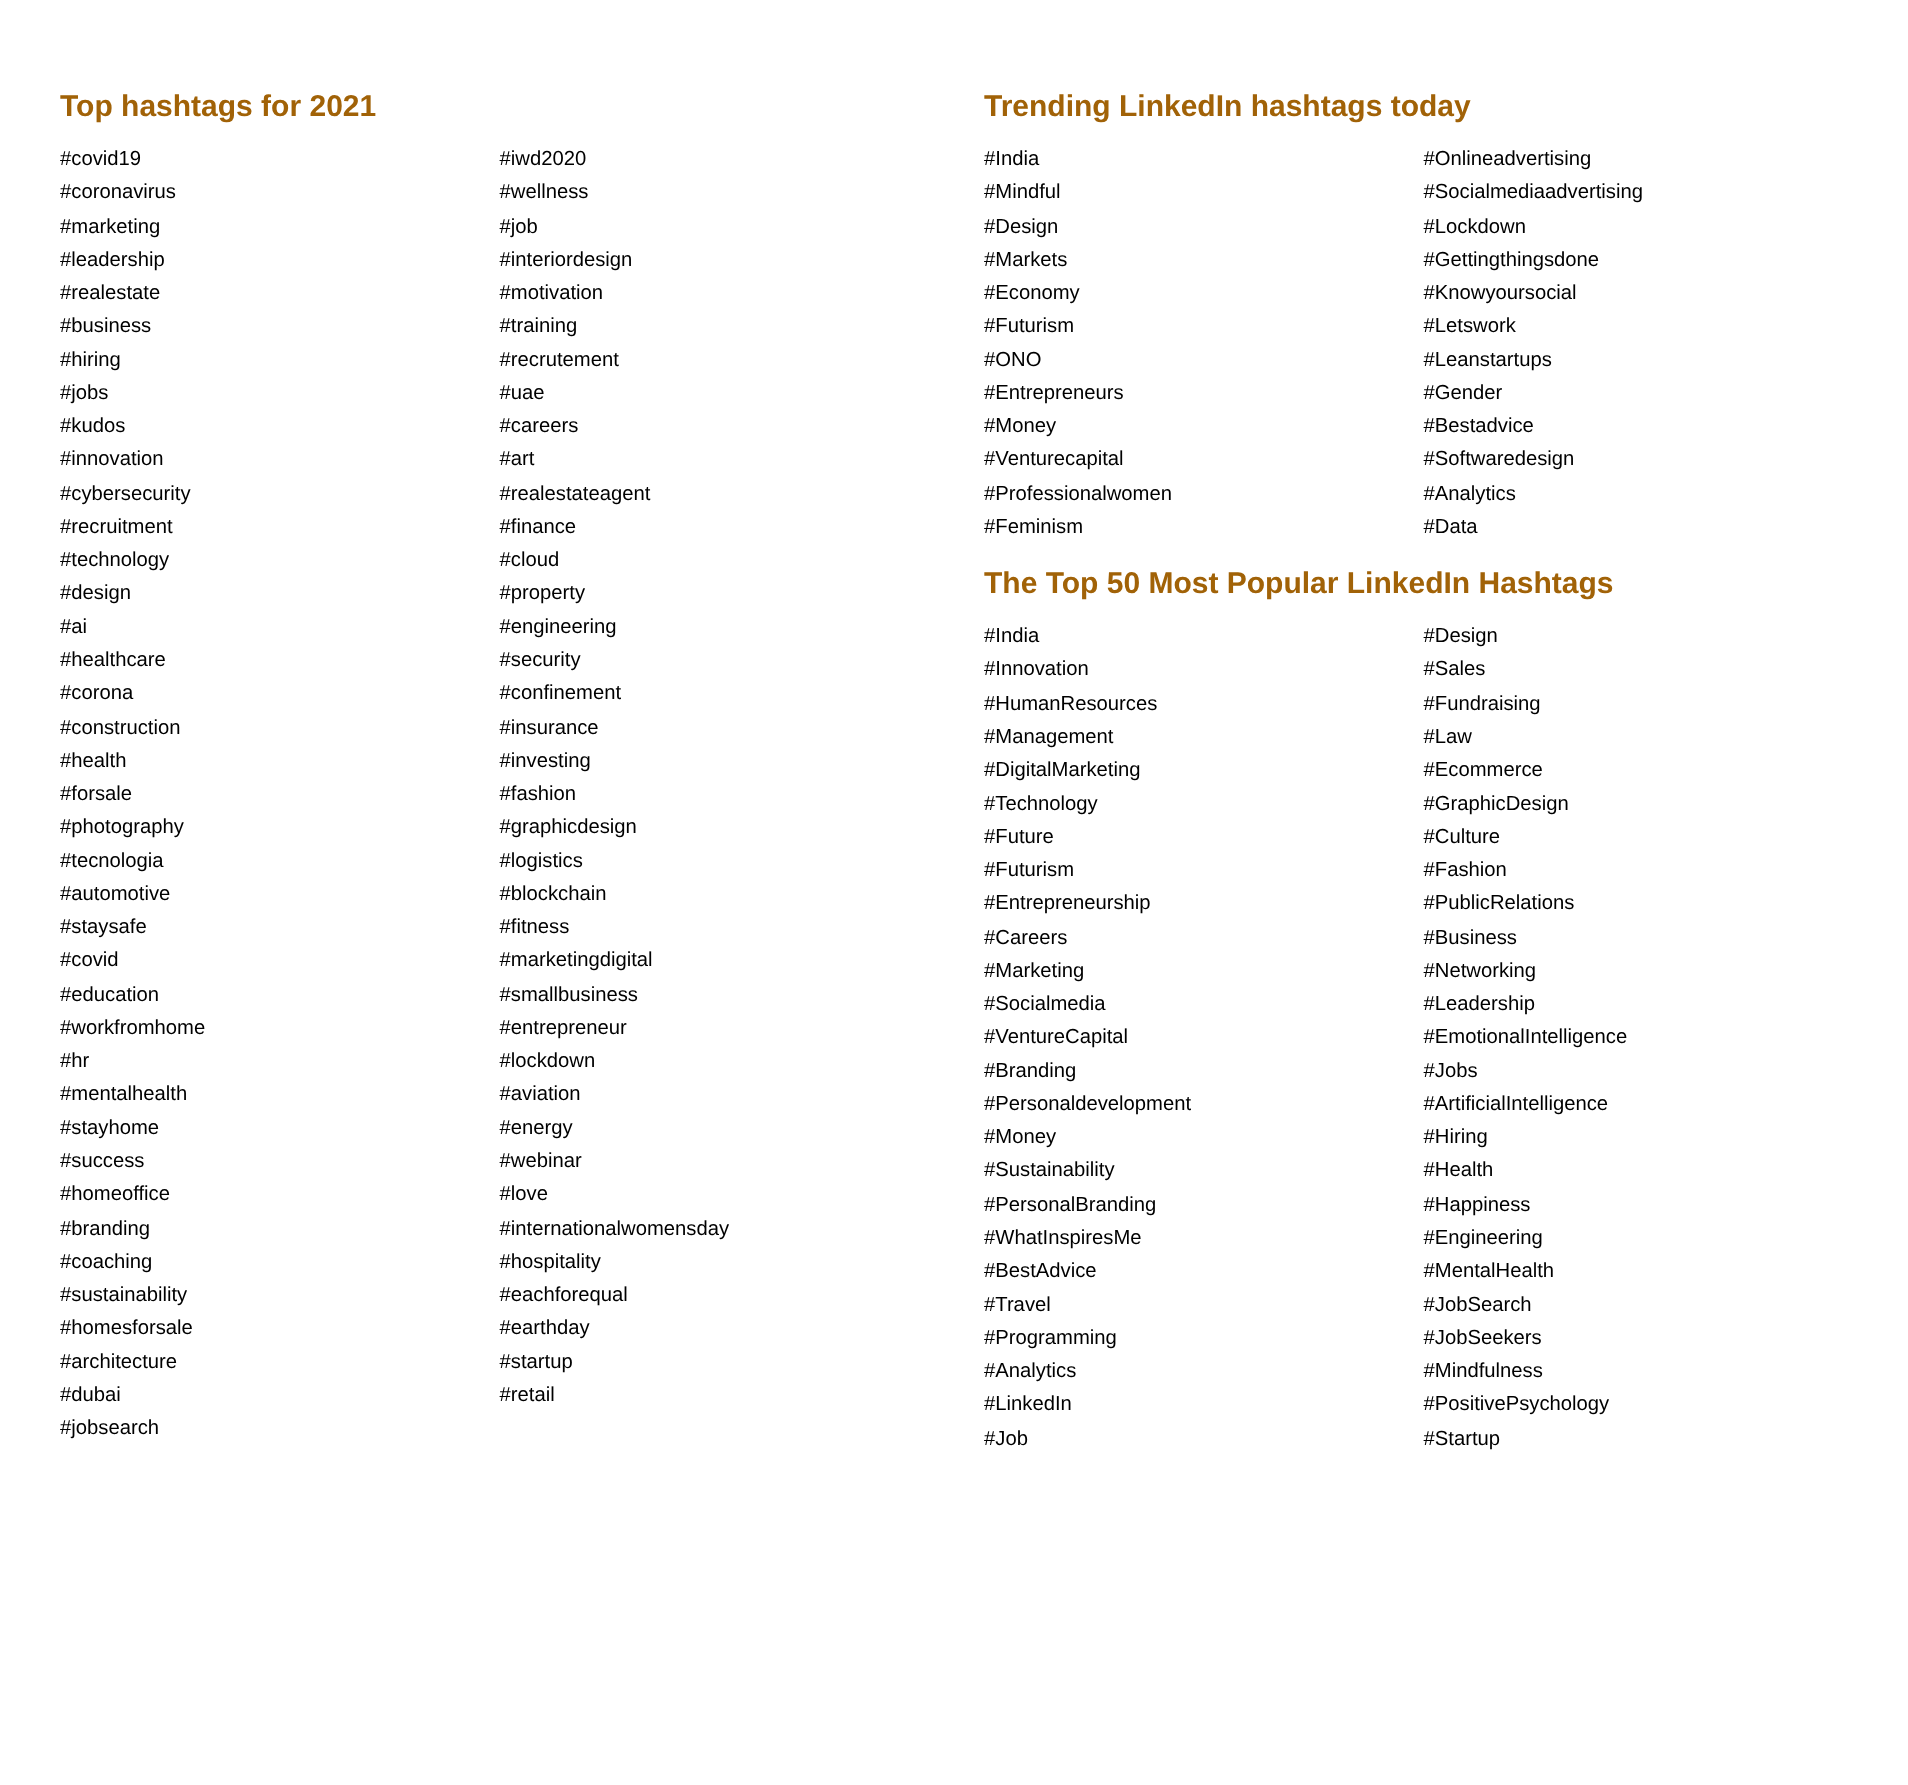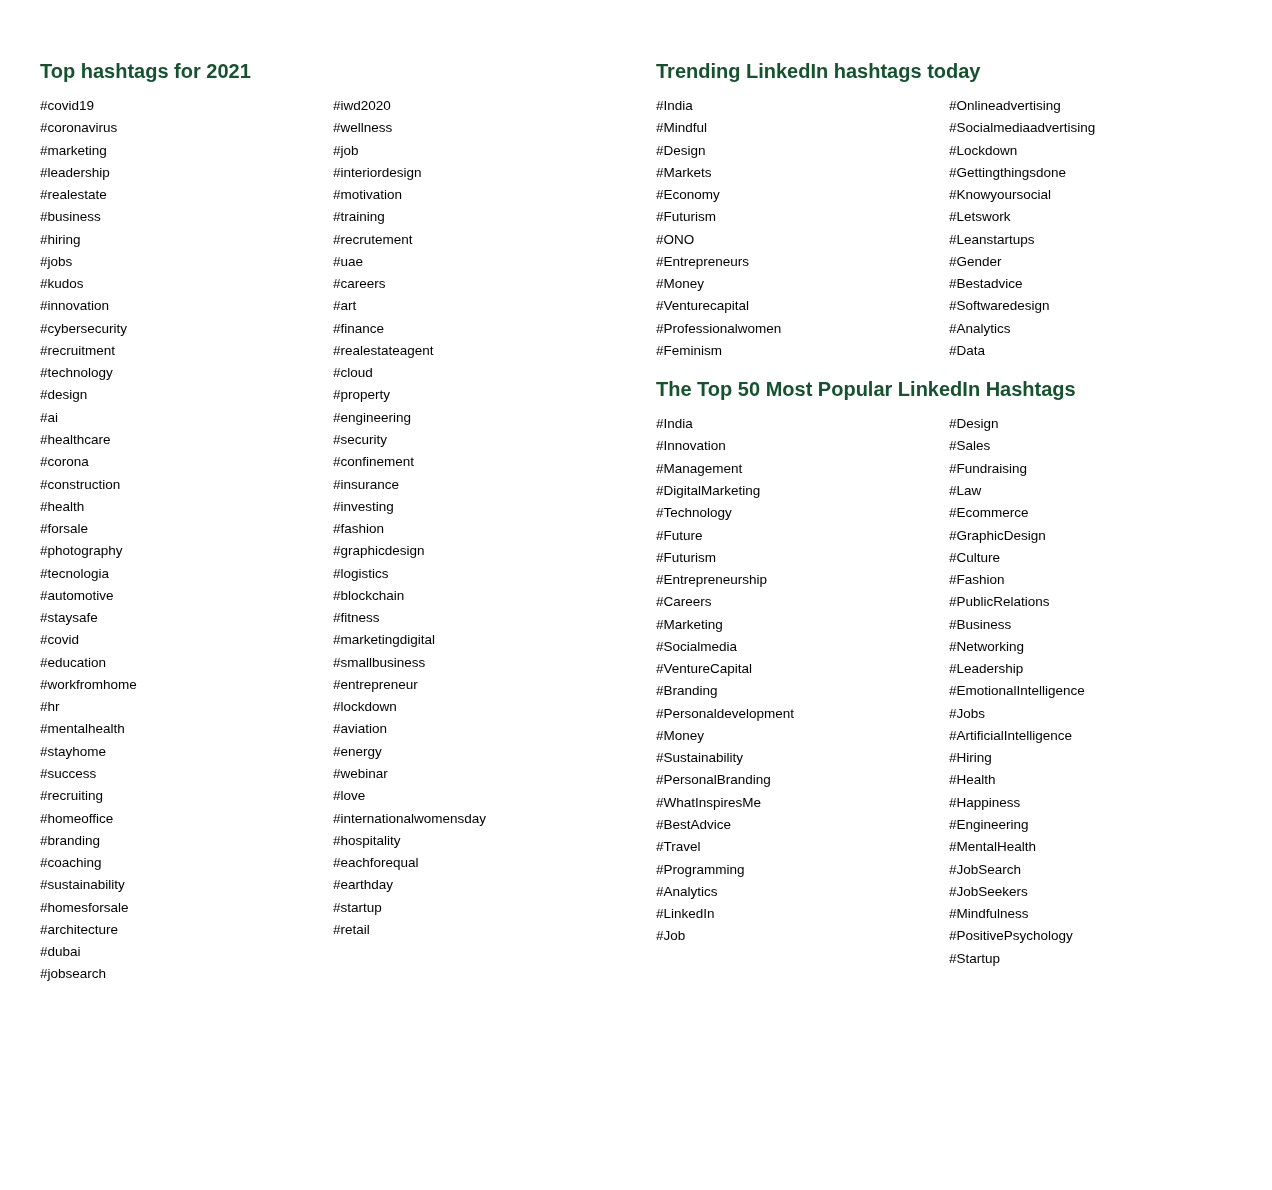--- a/index.html
+++ b/index.html
@@ -17,21 +17,21 @@
       font-size: 26px;
       font-weight: bold;
       margin-bottom: 30px;
     }
     .main-grid {
       display: grid;
       grid-template-columns: 1fr 1fr;
       gap: 20px 40px;
     }
     .section-title {
-      color: #14532d;
+      color: #a16207;
       font-size: 20px;
       font-weight: bold;
       margin-bottom: 12px;
     }
     .hashtag-columns {
       display: grid;
       grid-template-columns: 1fr 1fr;
       gap: 15px 10px;
     }
     .hashtag-item {
@@ -78,43 +78,42 @@
           <div class="hashtag-item">#tecnologia</div>
           <div class="hashtag-item">#automotive</div>
           <div class="hashtag-item">#staysafe</div>
           <div class="hashtag-item">#covid</div>
           <div class="hashtag-item">#education</div>
           <div class="hashtag-item">#workfromhome</div>
           <div class="hashtag-item">#hr</div>
           <div class="hashtag-item">#mentalhealth</div>
           <div class="hashtag-item">#stayhome</div>
           <div class="hashtag-item">#success</div>
-          <div class="hashtag-item">#recruiting</div>
           <div class="hashtag-item">#homeoffice</div>
           <div class="hashtag-item">#branding</div>
           <div class="hashtag-item">#coaching</div>
           <div class="hashtag-item">#sustainability</div>
           <div class="hashtag-item">#homesforsale</div>
           <div class="hashtag-item">#architecture</div>
           <div class="hashtag-item">#dubai</div>
           <div class="hashtag-item">#jobsearch</div>
         </div>
       <div class="col2">
           <div class="hashtag-item">#iwd2020</div>
           <div class="hashtag-item">#wellness</div>
           <div class="hashtag-item">#job</div>
           <div class="hashtag-item">#interiordesign</div>
           <div class="hashtag-item">#motivation</div>
           <div class="hashtag-item">#training</div>
           <div class="hashtag-item">#recrutement</div>
           <div class="hashtag-item">#uae</div>
           <div class="hashtag-item">#careers</div>
           <div class="hashtag-item">#art</div>
+          <div class="hashtag-item">#realestateagent</div>
           <div class="hashtag-item">#finance</div>
-          <div class="hashtag-item">#realestateagent</div>
           <div class="hashtag-item">#cloud</div>
           <div class="hashtag-item">#property</div>
           <div class="hashtag-item">#engineering</div>
           <div class="hashtag-item">#security</div>
           <div class="hashtag-item">#confinement</div>
           <div class="hashtag-item">#insurance</div>
           <div class="hashtag-item">#investing</div>
           <div class="hashtag-item">#fashion</div>
           <div class="hashtag-item">#graphicdesign</div>
           <div class="hashtag-item">#logistics</div>
@@ -172,20 +171,21 @@
           </div>
       </div>
     </div>
     <br>
     <div class="section-block" style="">
       <div class="section-title">The Top 50 Most Popular LinkedIn Hashtags</div>
       <div class="hashtag-columns">
         <div class="col1">
             <div class="hashtag-item">#India</div>
             <div class="hashtag-item">#Innovation</div>
+            <div class="hashtag-item">#HumanResources</div>
             <div class="hashtag-item">#Management</div>
             <div class="hashtag-item">#DigitalMarketing</div>
             <div class="hashtag-item">#Technology</div>
             <div class="hashtag-item">#Future</div>
             <div class="hashtag-item">#Futurism</div>
             <div class="hashtag-item">#Entrepreneurship</div>
             <div class="hashtag-item">#Careers</div>
             <div class="hashtag-item">#Marketing</div>
             <div class="hashtag-item">#Socialmedia</div>
             <div class="hashtag-item">#VentureCapital</div>

